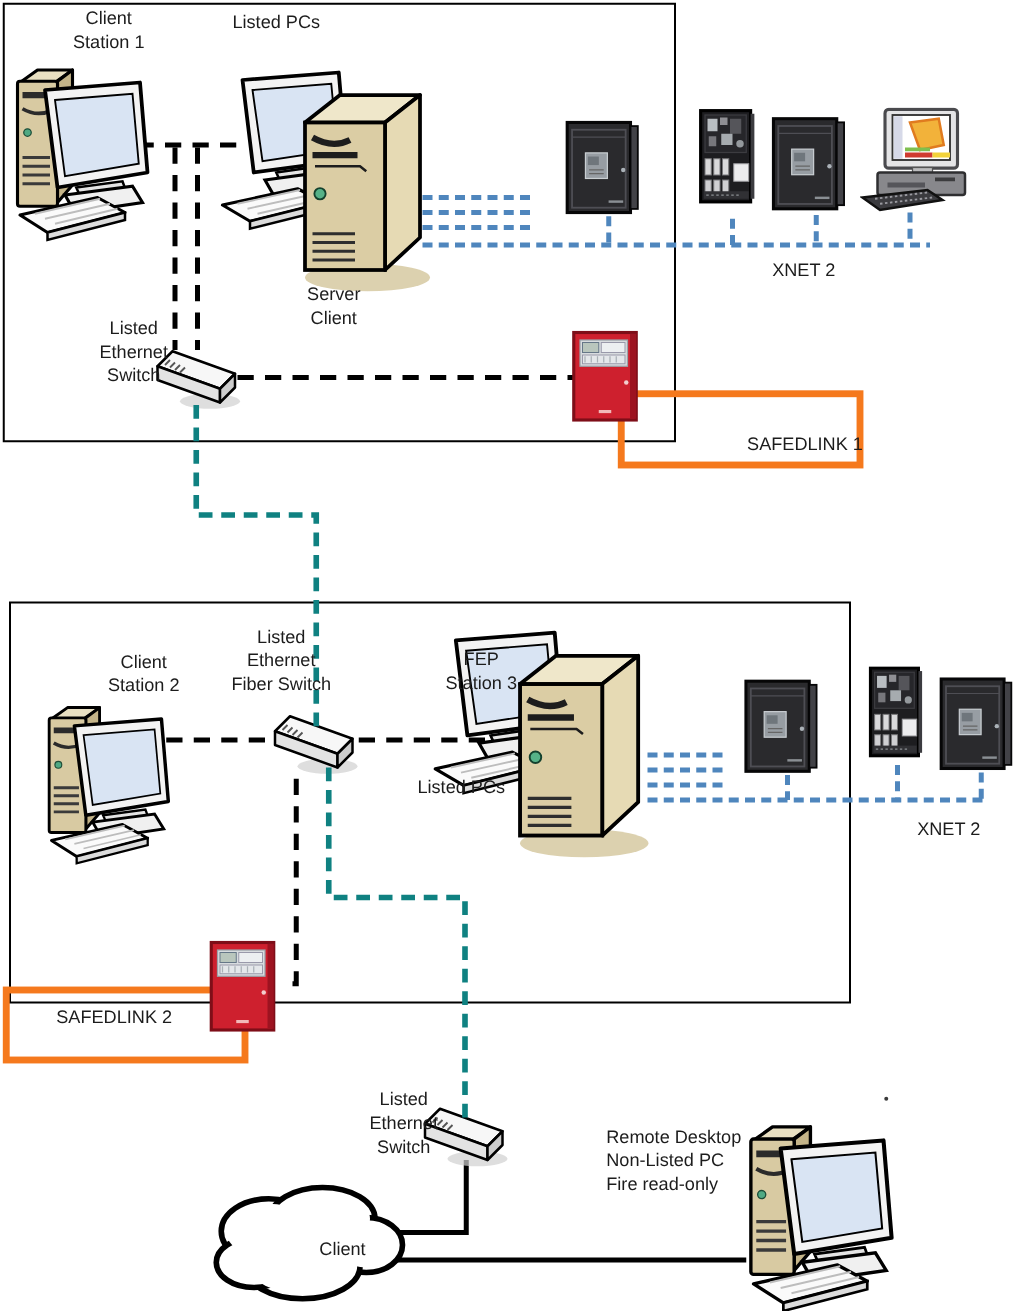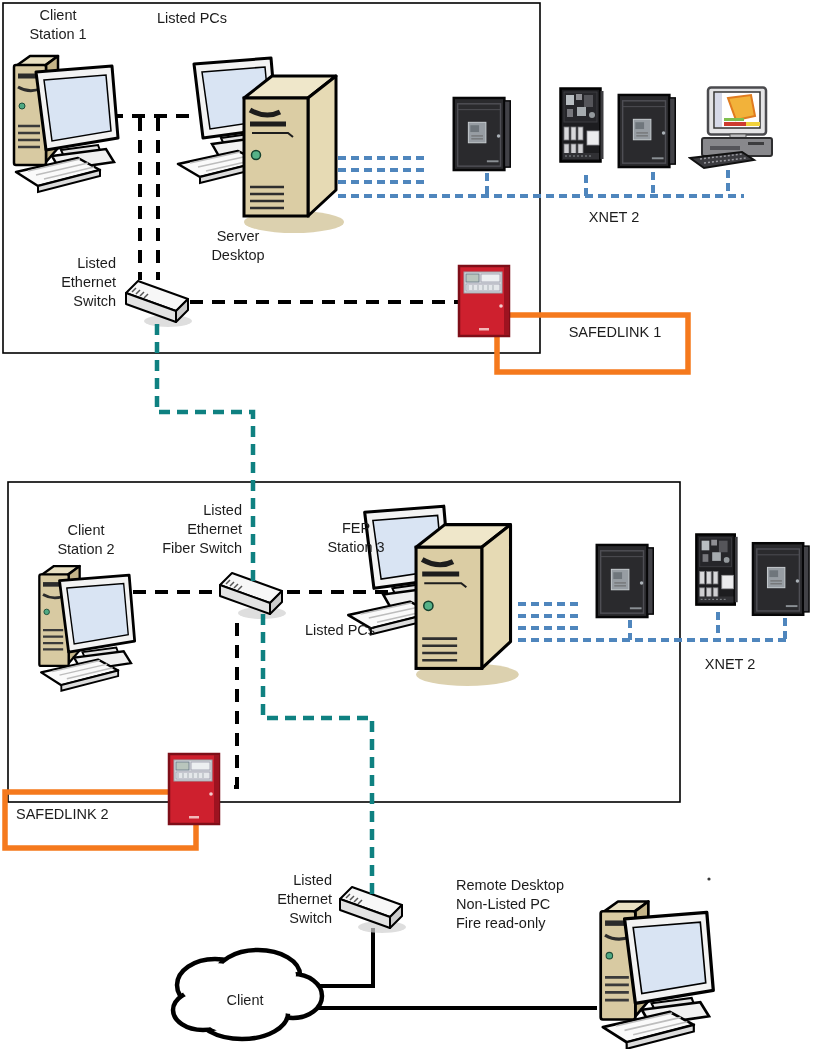--- a/index.html
+++ b/index.html
@@ -4,23 +4,24 @@
 <style>
   html,body{margin:0;padding:0;background:#ffffff;}
   .canvas{
     position:relative;width:815px;height:1049px;overflow:hidden;
     background:#ffffff;font-family:"Liberation Sans",sans-serif;
   }
   .canvas svg.layer{position:absolute;left:0;top:0;}
   .lbl{
     position:absolute;font-size:14.5px;line-height:19px;color:#1c1c1c;
     white-space:pre-line;
+    margin-left:29px;
   }
   .lbl.center{text-align:center;}
-  .lbl.right{text-align:right;}
+  .lbl.right{text-align:center;}
 </style>
 </head>
 <body>
 
 <div class="canvas">
 
 <svg class="layer" width="815" height="1049" viewBox="0 0 815 1049">
   <defs>
 
     <symbol id="sym-desktop-pc" viewBox="0 0 120 145">
@@ -218,39 +219,39 @@
     <path d="M263,614 V718 H372 V896"></path>
   </g>
 
   <circle cx="709" cy="879" r="1.6" fill="#3a3a3a"></circle>
 </svg>
 
 <div class="lbl center" style="left:8px;top:6px;width:100px;">Client
 Station 1</div>
 <div class="lbl center" style="left:150px;top:9px;width:84px;">Listed PCs</div>
 <div class="lbl center" style="left:196px;top:227px;width:84px;">Server
-Desktop</div>
+Client</div>
 <div class="lbl right" style="left:40px;top:254px;width:76px;">Listed
 Ethernet
 Switch</div>
-<div class="lbl center" style="left:535px;top:323px;width:160px;">SAFEDLINK 1</div>
+<div class="lbl center" style="left:535px;top:347px;width:160px;">SAFEDLINK 1</div>
 <div class="lbl center" style="left:566px;top:208px;width:96px;">XNET 2</div>
 
 <div class="lbl center" style="left:36px;top:521px;width:100px;">Client
 Station 2</div>
 <div class="lbl right" style="left:150px;top:501px;width:92px;">Listed
 Ethernet
 Fiber Switch</div>
 <div class="lbl center" style="left:312px;top:519px;width:88px;">FEP
 Station 3</div>
 <div class="lbl center" style="left:297px;top:621px;width:86px;">Listed PCs</div>
 <div class="lbl center" style="left:684px;top:655px;width:92px;">XNET 2</div>
 <div class="lbl" style="left:16px;top:805px;width:130px;">SAFEDLINK 2</div>
 
 <div class="lbl right" style="left:256px;top:871px;width:76px;">Listed
 Ethernet
 Switch</div>
-<div class="lbl" style="left:456px;top:876px;width:150px;">Remote Desktop
+<div class="lbl" style="left:456px;top:901px;width:150px;">Remote Desktop
 Non-Listed PC
 Fire read-only</div>
 <div class="lbl center" style="left:205px;top:991px;width:80px;">Client</div>
 
 </div>
 
 </body></html>

